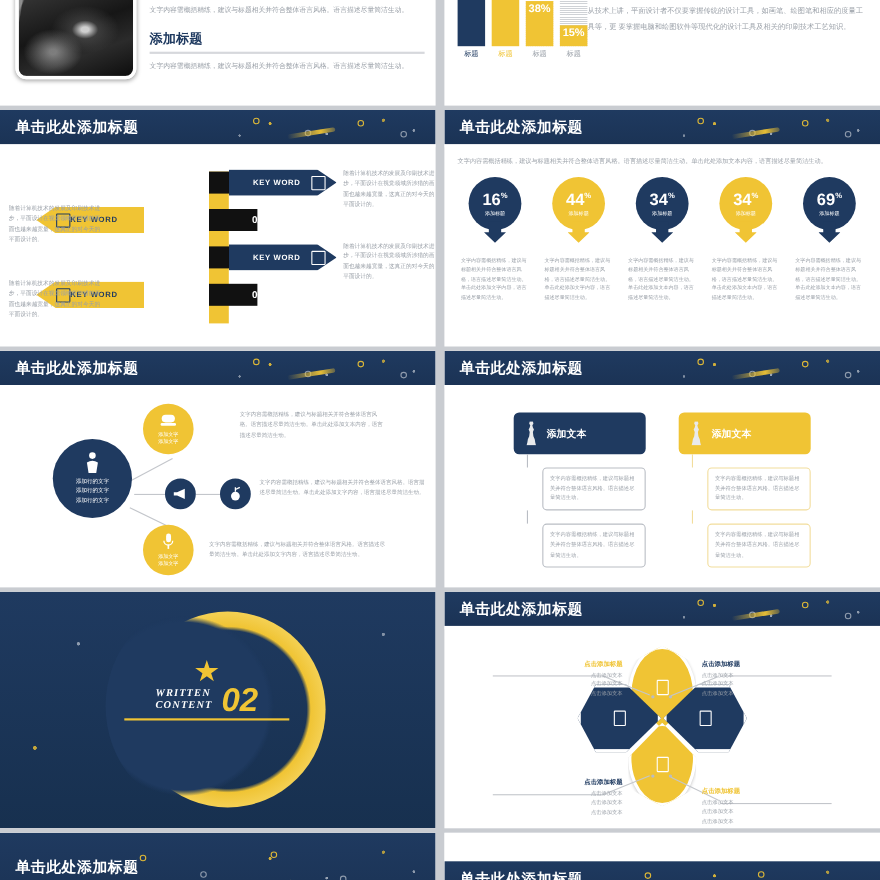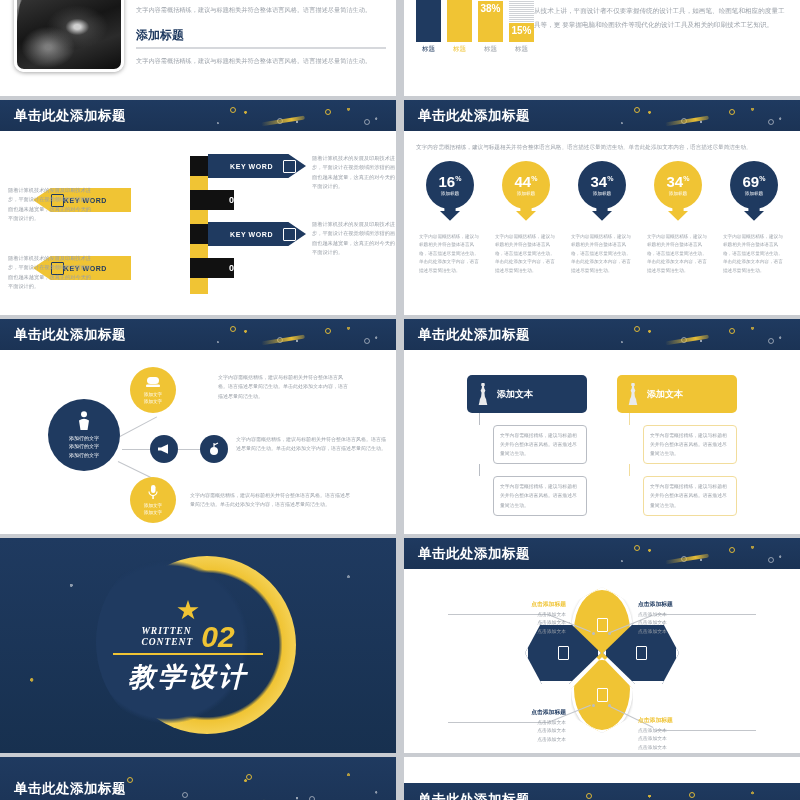--- a/index.html
+++ b/index.html
@@ -501,21 +501,20 @@
       <div class="sec-wrap">
         <div class="star"></div>
         <div class="wc-row">
           <div class="wc">
             <div>WRITTEN</div>
             <div>CONTENT</div>
           </div>
           <div class="sec-num">02</div>
         </div>
         <div class="sec-rule"></div>
-        <div class="sec-cn">教学设计</div>
       </div>
     </div>
   </div>
 
   <div class="slide">
     <div class="nightbar">
       <span class="swirl y" style="left:58%;top:24%"></span>
       <span class="swirl" style="left:70%;top:58%"></span>
       <span class="swirl y" style="left:82%;top:30%"></span>
       <span class="swirl" style="left:92%;top:62%"></span>

